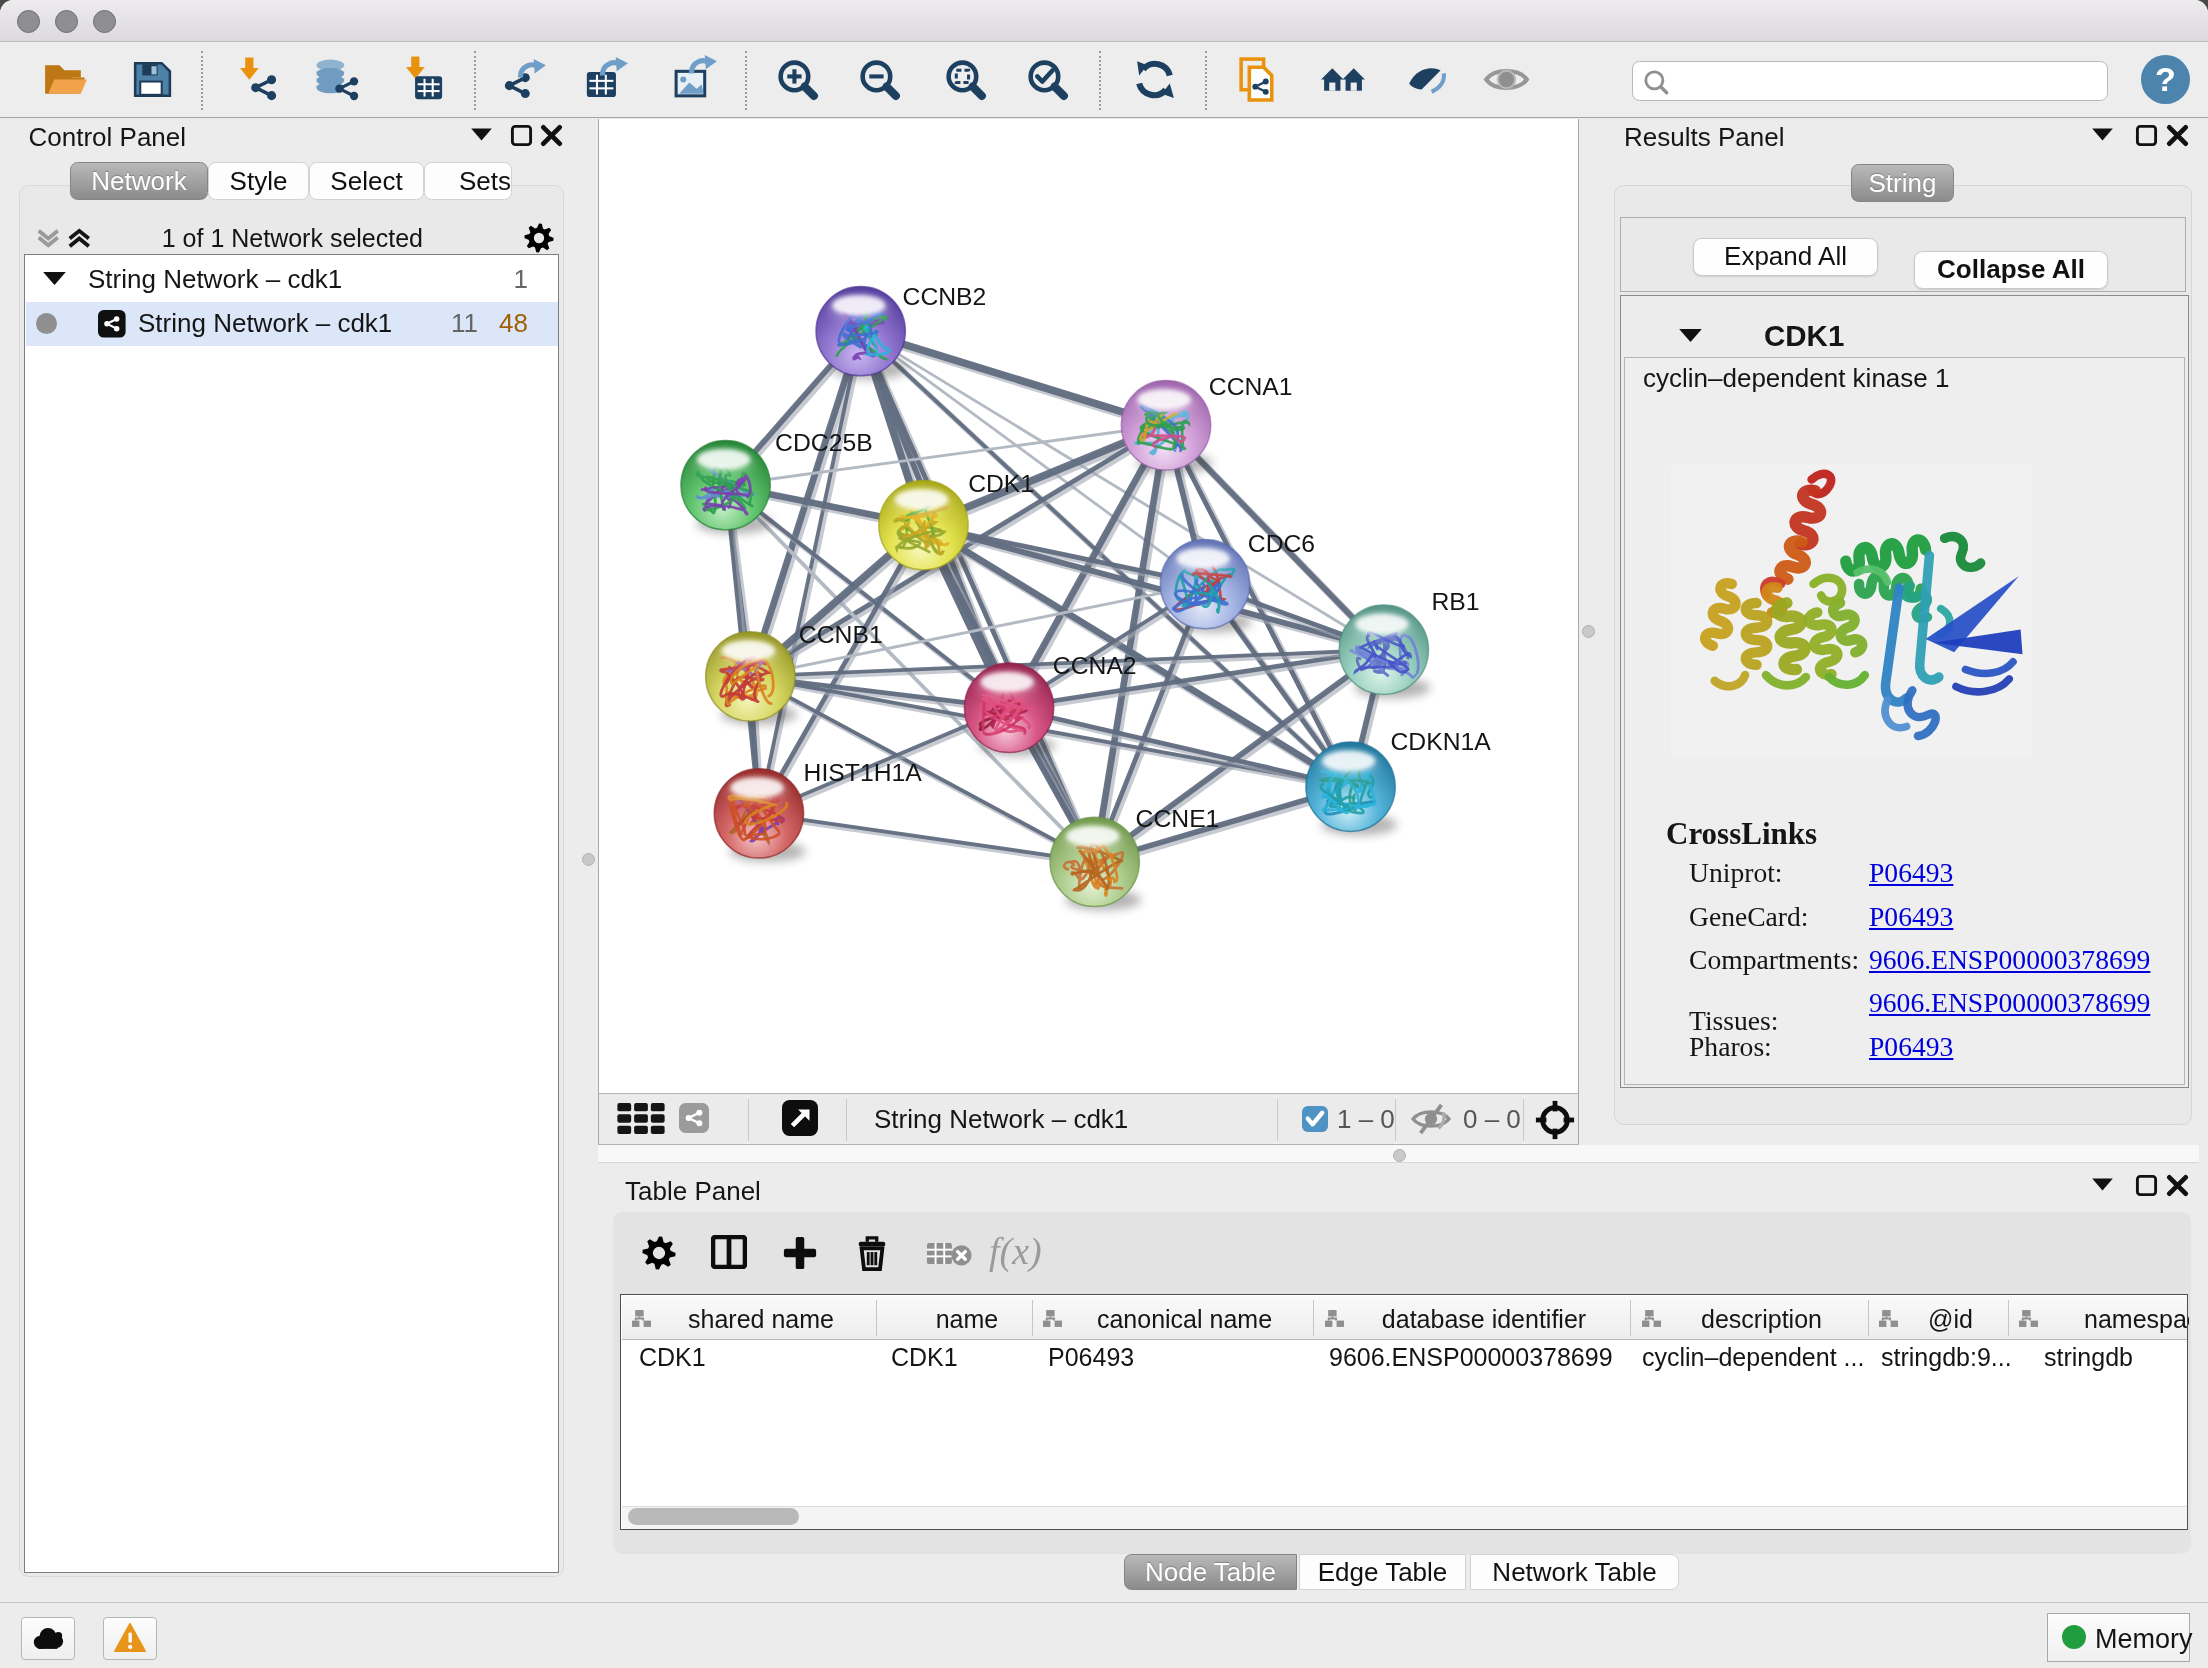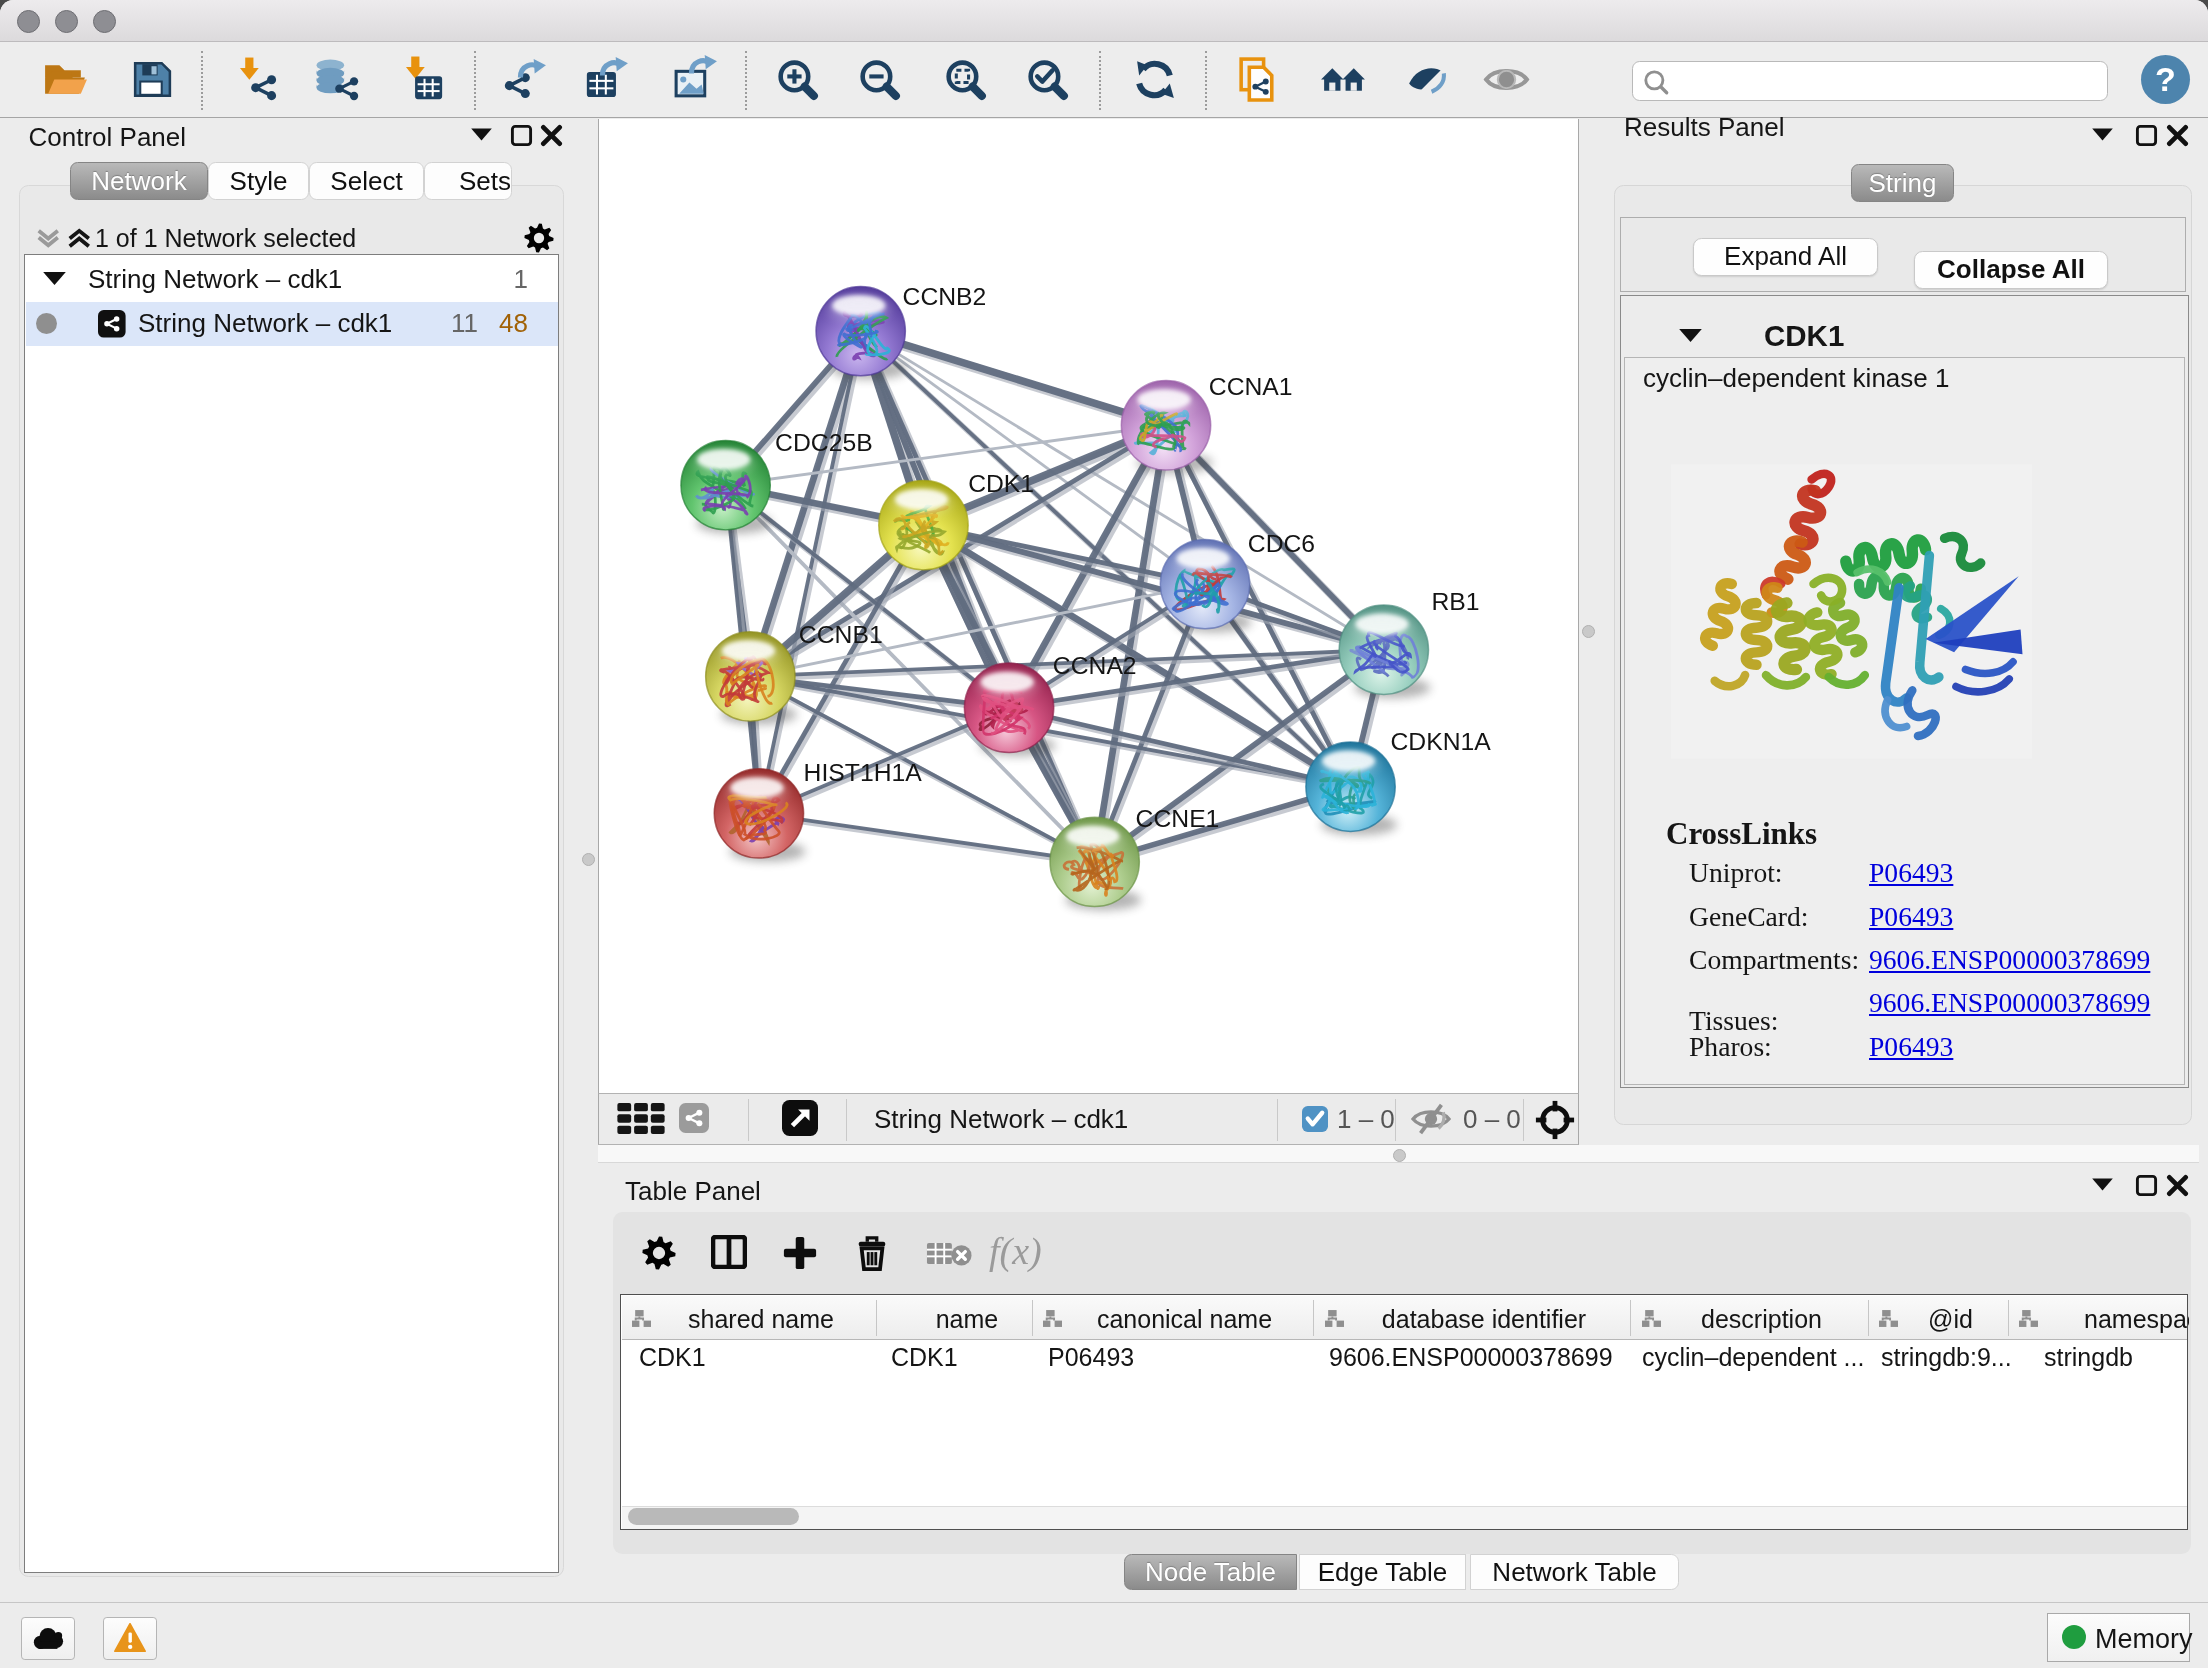--- a/index.html
+++ b/index.html
@@ -171,21 +171,21 @@
 <div class="tab tabun" style="left:309px;top:162px;width:115px;height:38px;line-height:36px;">Select</div>
 <div class="tab tabun" style="left:424px;top:162px;width:88px;height:38px;line-height:36px;text-align:right;">Sets</div>
 <svg style="position:absolute;left:34px;top:228px;" width="28.5" height="21" viewBox="0 0 26 22">
       <polyline points="3,3 13,11 23,3" fill="none" stroke="#9a9a9a" stroke-width="4"></polyline>
       <polyline points="3,10 13,18 23,10" fill="none" stroke="#9a9a9a" stroke-width="4"></polyline>
     </svg>
 <svg style="position:absolute;left:65px;top:228px;" width="28.5" height="21" viewBox="0 0 26 22">
       <polyline points="3,11 13,3 23,11" fill="none" stroke="#151515" stroke-width="4"></polyline>
       <polyline points="3,19 13,11 23,19" fill="none" stroke="#151515" stroke-width="4"></polyline>
     </svg>
-<div class="tx" style="left:95px;top:224px;width:328px;text-align:left;font-size:25px;">1 of 1 Network selected</div>
+<div class="tx" style="left:95px;top:224px;width:328px;text-align:right;font-size:25px;">1 of 1 Network selected</div>
 <svg style="position:absolute;left:523px;top:222px;" width="32" height="32" viewBox="0 0 34 34">
       <path d="M17.0,1.5 L20.0,1.8 L21.2,6.8 L23.1,7.9 L28.0,6.0 L29.9,8.4 L27.2,12.8 L27.8,14.9 L32.5,17.0 L32.2,20.0 L27.2,21.2 L26.1,23.1 L28.0,28.0 L25.6,29.9 L21.2,27.2 L19.1,27.8 L17.0,32.5 L14.0,32.2 L12.8,27.2 L10.9,26.1 L6.0,28.0 L4.1,25.6 L6.8,21.2 L6.2,19.1 L1.5,17.0 L1.8,14.0 L6.8,12.8 L7.9,10.9 L6.0,6.0 L8.4,4.1 L12.8,6.8 L14.9,6.2 Z M22.5,17 A5.5,5.5 0 1 0 11.5,17 A5.5,5.5 0 1 0 22.5,17 Z" fill-rule="evenodd"></path>
     </svg>
 <div class="ab" style="left:24px;top:254px;width:535px;height:1319px;background:#fff;border:1.9px solid #7d7d7d;"></div>
 <svg style="position:absolute;left:42px;top:270px;" width="25" height="17" viewBox="0 0 26 18">
       <polygon points="1.0,2.0 25.0,2.0 13,16.0" fill="#111"></polygon>
     </svg>
 <div class="tx" style="left:88px;top:264px;font-size:26px;">String Network – cdk1</div>
 <div class="tx" style="left:476px;top:264px;width:52px;text-align:right;font-size:26px;color:#666;">1</div>
 <div class="ab" style="left:26px;top:302px;width:532px;height:44px;background:#dbe6f9;"></div>
@@ -603,21 +603,21 @@
       <circle cx="22" cy="22" r="13" fill="none" stroke="#0d0d0d" stroke-width="5"></circle>
       <line x1="22" y1="2" x2="22" y2="13" stroke="#0d0d0d" stroke-width="5"></line>
       <line x1="22" y1="31" x2="22" y2="42" stroke="#0d0d0d" stroke-width="5"></line>
       <line x1="2" y1="22" x2="13" y2="22" stroke="#0d0d0d" stroke-width="5"></line>
       <line x1="31" y1="22" x2="42" y2="22" stroke="#0d0d0d" stroke-width="5"></line>
     </svg>
 <div class="ab" style="left:598px;top:1145px;width:1601px;height:18px;background:#f8f8f8;border-bottom:1px solid #d8d8d8;"></div>
 <div class="ab" style="left:1393px;top:1149px;width:13.3px;height:13.3px;border-radius:50%;background:#c9c9c9;border:1px solid #b0b0b0;"></div>
 <div class="ab" style="left:582px;top:853px;width:13.3px;height:13.3px;border-radius:50%;background:#c9c9c9;border:1px solid #b0b0b0;"></div>
 <div class="ab" style="left:1582px;top:625px;width:13.3px;height:13.3px;border-radius:50%;background:#c9c9c9;border:1px solid #b0b0b0;"></div>
-<div class="tx" style="left:1624px;top:112px;font-size:26px;">Results Panel</div>
+<div class="tx" style="left:1624px;top:122px;font-size:26px;">Results Panel</div>
 <svg style="position:absolute;left:2091px;top:127px;" width="23" height="15" viewBox="0 0 24 16">
       <polygon points="1.0,1.5 23.0,1.5 12,14.5" fill="#111"></polygon>
     </svg>
 <svg style="position:absolute;left:2135px;top:124px;" width="23" height="23" viewBox="0 0 24 24">
       <rect x="2.5" y="2.5" width="19" height="19" rx="3" fill="none" stroke="#111" stroke-width="3"></rect>
     </svg>
 <svg style="position:absolute;left:2166px;top:124px;" width="23" height="23" viewBox="0 0 24 24">
       <line x1="3.5" y1="3.5" x2="20.5" y2="20.5" stroke="#111" stroke-width="5" stroke-linecap="round"></line>
       <line x1="3.5" y1="20.5" x2="20.5" y2="3.5" stroke="#111" stroke-width="5" stroke-linecap="round"></line>
     </svg>

